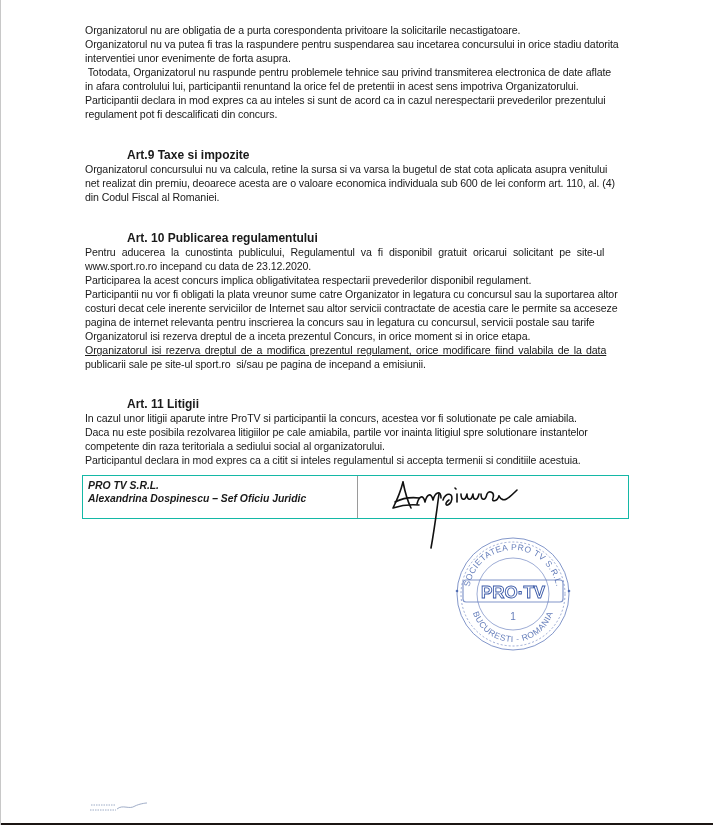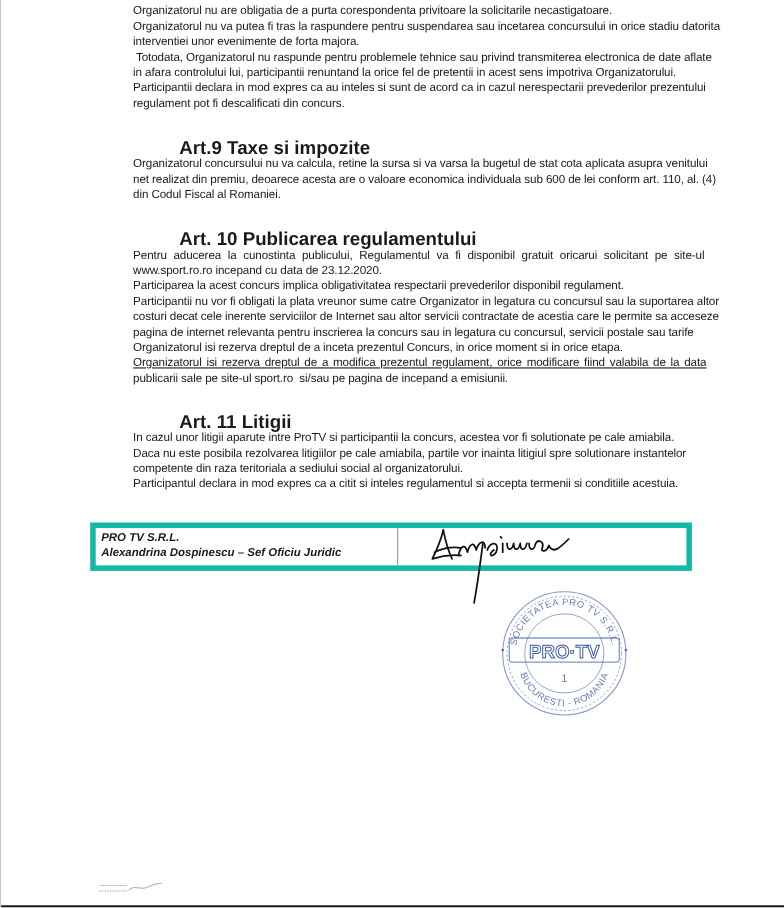--- a/index.html
+++ b/index.html
@@ -1,45 +1,45 @@
 <!DOCTYPE html>
 <html><head>
   <meta charset="utf-8">
   <style>
     html, body { margin: 0; padding: 0; background: #ffffff; }
     body { width: 713px; height: 825px; position: relative; overflow: hidden;
            font-family: "Liberation Sans", "DejaVu Sans", sans-serif; color: #1a1a1a; }
     .page { position: absolute; left: 0; top: 0; width: 713px; height: 825px; background: #fff;
             border-left: 1px solid #c8c8c8; box-sizing: border-box; }
     .bottom-bar { position: absolute; left: 0; bottom: 0; width: 713px; height: 2px; background: #1b1513; }
-    .content { position: absolute; left: 84px; top: 3px; width: 546px; margin-left: 36px; }
+    .content { position: absolute; left: 84px; top: 23px; width: 546px; }
     p.line { margin: 0; font-size: 10.6px; line-height: 14px; text-align: justify; letter-spacing: -0.1px; }
     p.line.last { text-align: left; }
-    .heading { margin: 0; font-size: 17px; line-height: 14px; font-weight: bold; padding-left: 42px; }
+    .heading { margin: 0; font-size: 12px; line-height: 14px; font-weight: bold; padding-left: 42px; }
     .gap { height: 27px; }
     .gap-s { height: 26px; }
     .sig-table { position: absolute; left: 81px; top: 475px; width: 547px; height: 44px;
-                 border: 5px solid #14b8a6; box-sizing: border-box; display: flex; }
+                 border: 1px solid #14b8a6; box-sizing: border-box; display: flex; }
     .sig-left { width: 275px; border-right: 1px solid #9a9a9a; padding: 3px 0 0 5px; box-sizing: border-box; }
     .sig-left div { font-size: 10.4px; line-height: 13px; font-weight: bold; font-style: italic; }
     .sig-right { flex: 1; }
     .signature { position: absolute; left: 388px; top: 478px; width: 140px; height: 72px; }
     .stamp { position: absolute; left: 446px; top: 532px; width: 132px; height: 122px; }
     .footer-mark { position: absolute; left: 88px; top: 800px; width: 60px; height: 16px; }
   </style>
 </head>
 <body>
 
 <div class="page">
 
   <div class="content">
     <div>
       <p class="line">Organizatorul nu are obligatia de a purta corespondenta privitoare la solicitarile necastigatoare.</p>
       <p class="line">Organizatorul nu va putea fi tras la raspundere pentru suspendarea sau incetarea concursului in orice stadiu datorita</p>
-      <p class="line last">interventiei unor evenimente de forta majora.</p>
+      <p class="line last">interventiei unor evenimente de forta asupra.</p>
       <p class="line" style="white-space:pre;"> Totodata, Organizatorul nu raspunde pentru problemele tehnice sau privind transmiterea electronica de date aflate</p>
       <p class="line last">in afara controlului lui, participantii renuntand la orice fel de pretentii in acest sens impotriva Organizatorului.</p>
       <p class="line">Participantii declara in mod expres ca au inteles si sunt de acord ca in cazul nerespectarii prevederilor prezentului</p>
       <p class="line last">regulament pot fi descalificati din concurs.</p>
     </div>
 
     <div class="gap"></div>
 
     <div>
       <h3 class="heading">Art.9 Taxe si impozite</h3>

